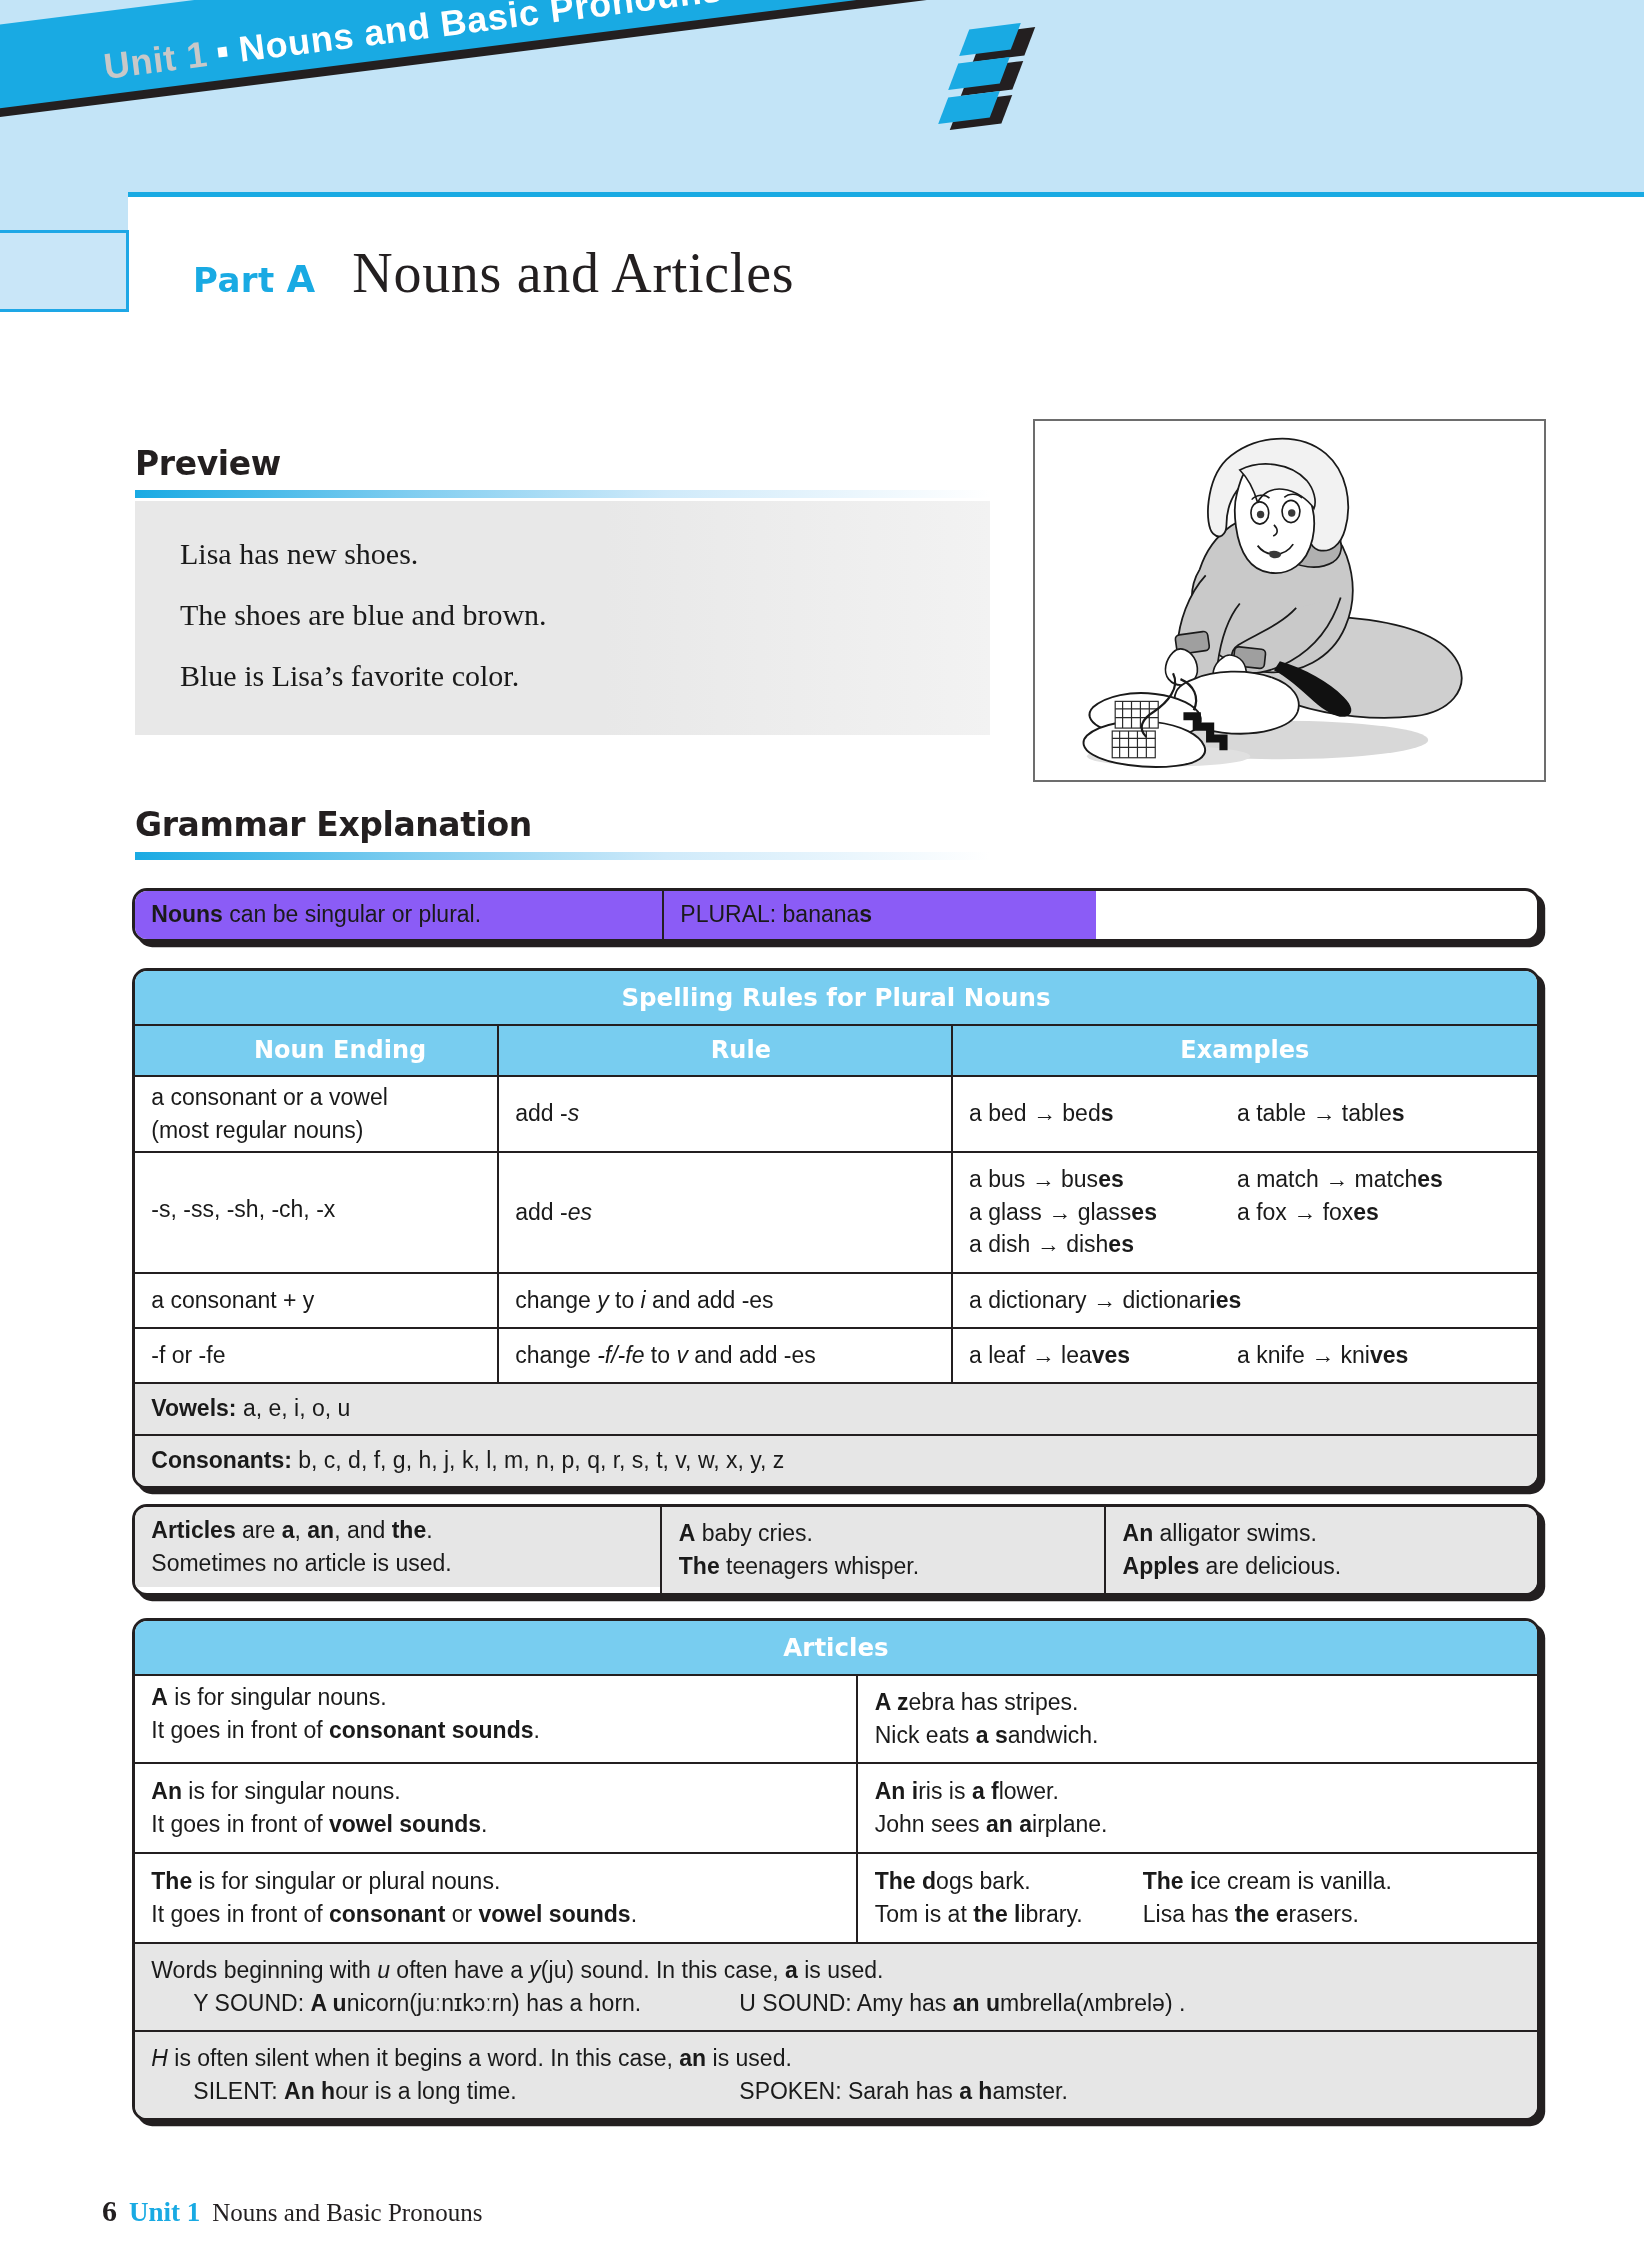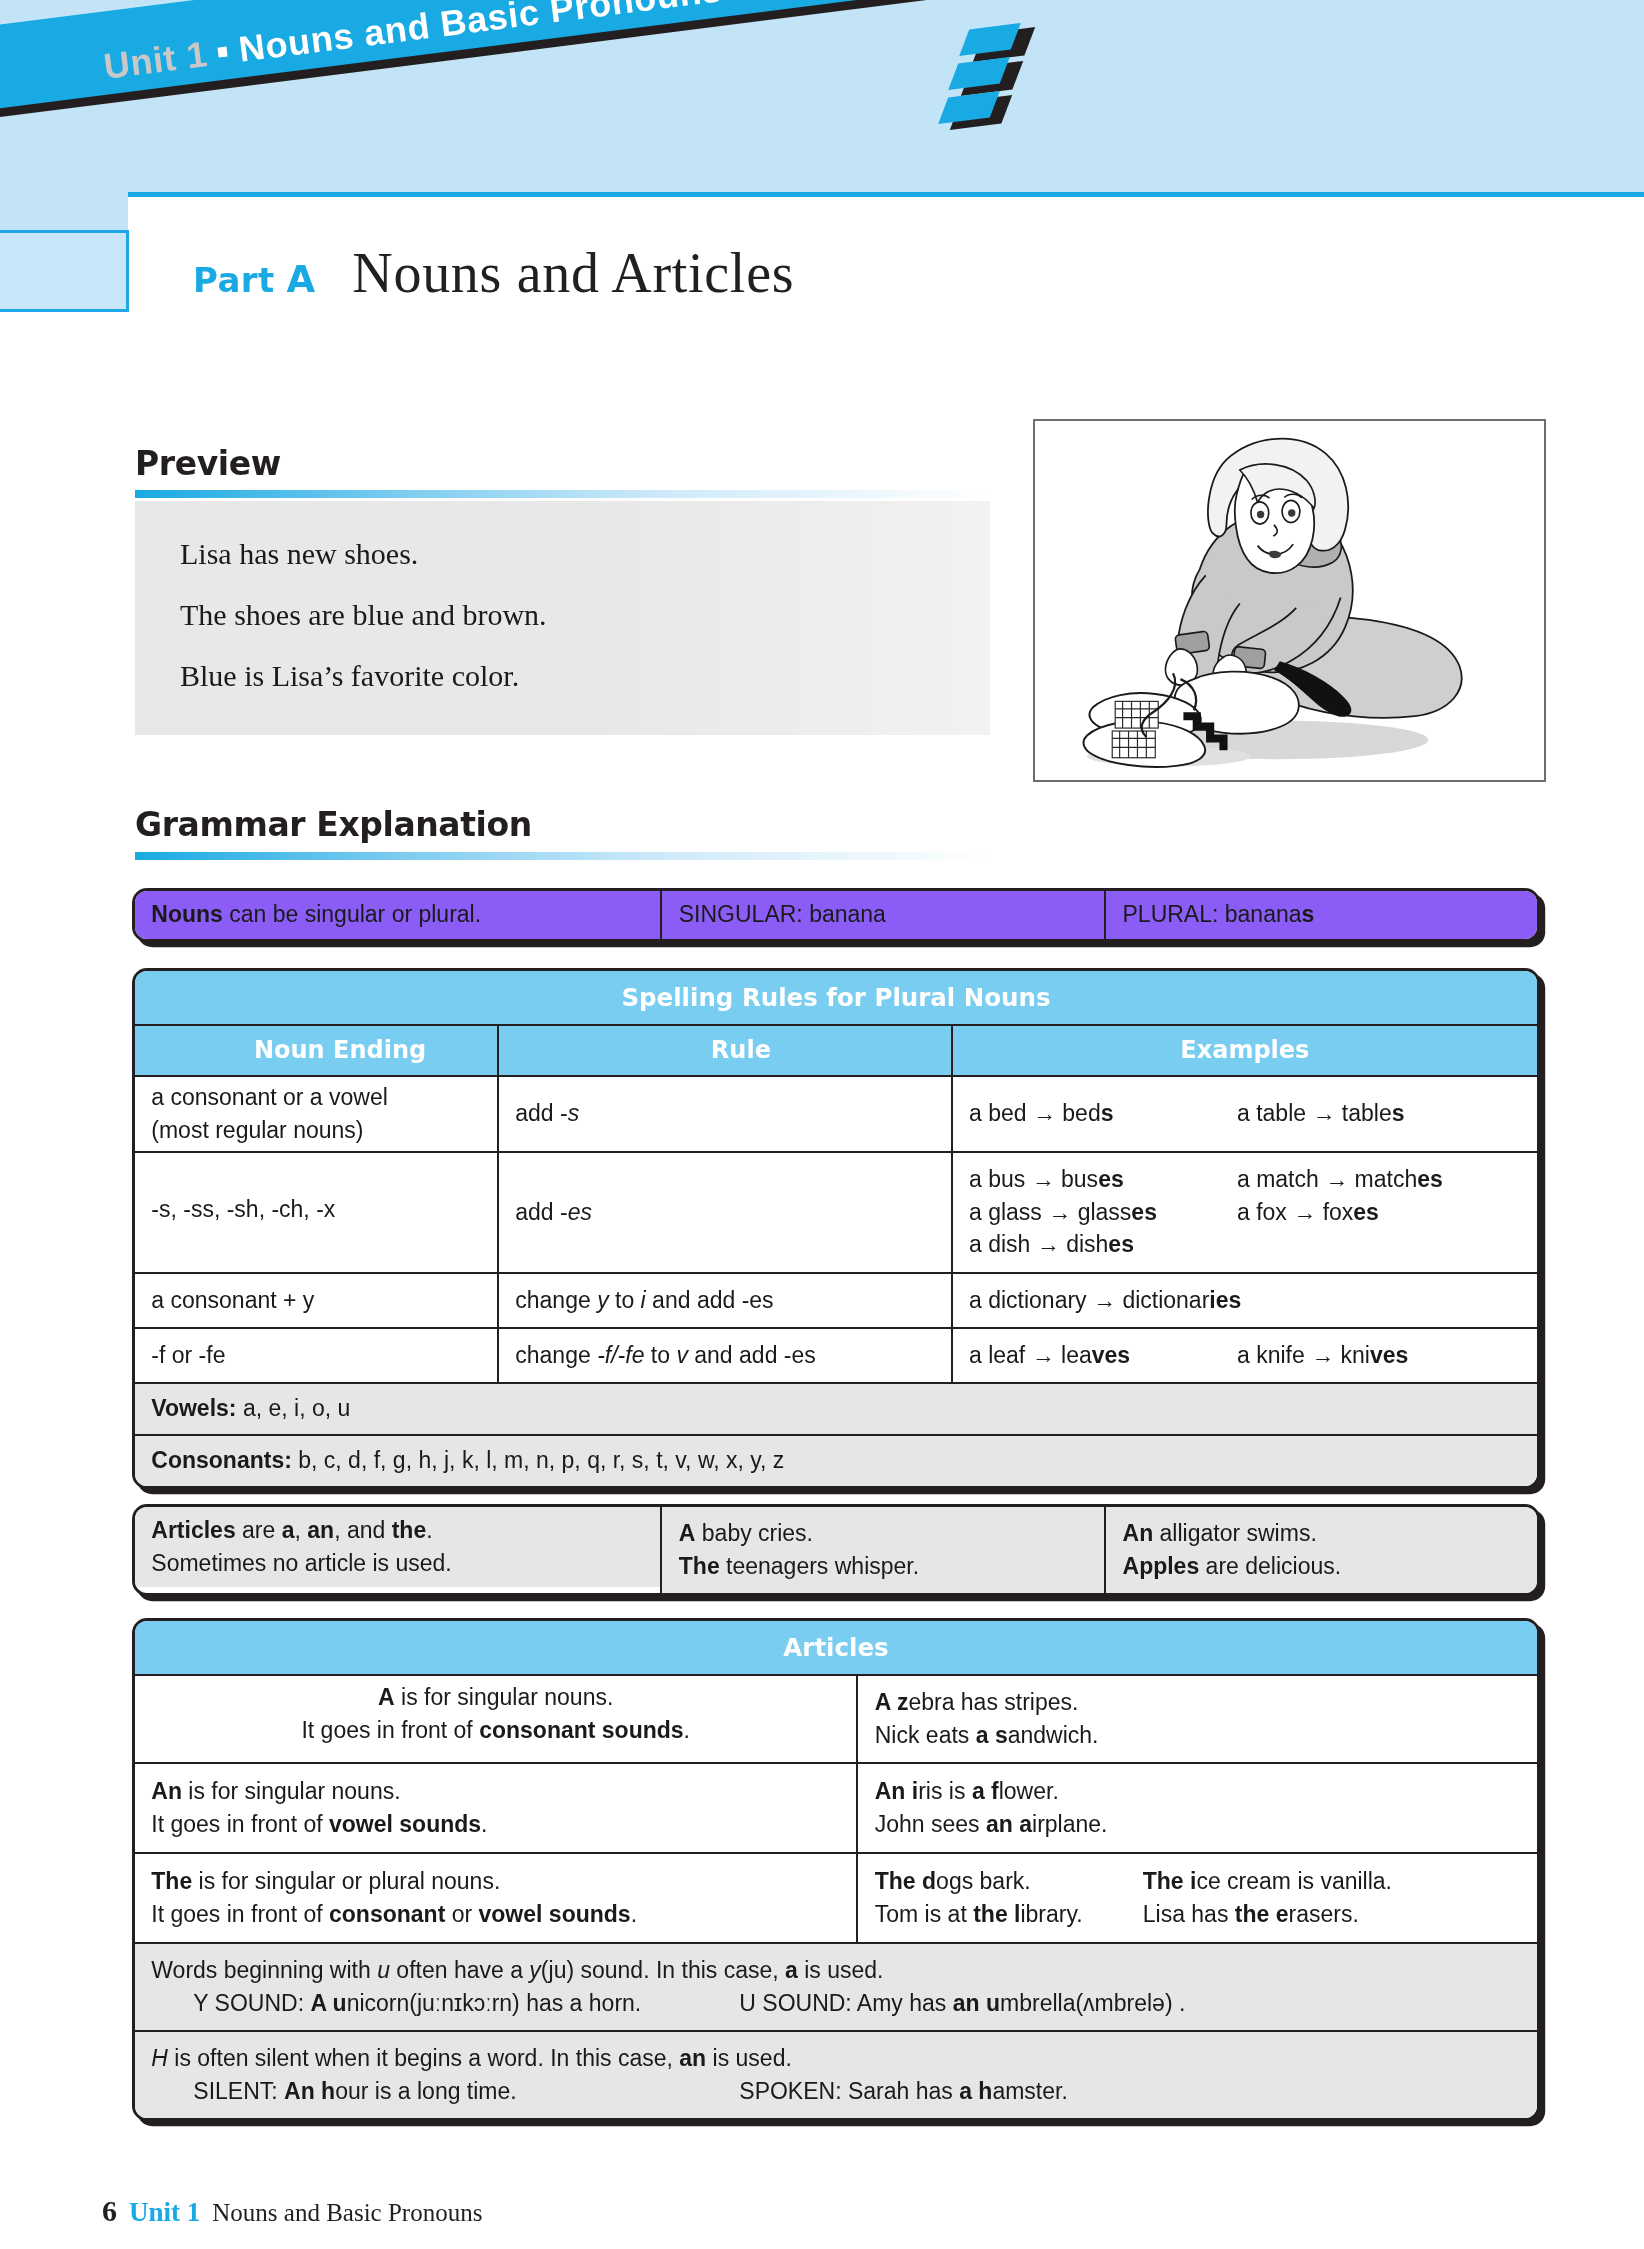--- a/index.html
+++ b/index.html
@@ -332,23 +332,20 @@
 </div>
 
 <div class="sect-h" style="left:135px; top:805px;">Grammar Explanation</div>
 <div class="grad-rule" style="left:135px; top:852px; width:855px;"></div>
 
 <div class="rbox" style="left:132px; top:888px; width:1408px;">
   <div class="rrow">
     <div class="rcell cell-light" style="width:527px;">
       <div><b>Nouns</b><span> can be singular or plural.</span></div>
     </div>
-    <div class="rcell cell-light" style="width:445px;">
-      <div>SINGULAR: banana</div>
-    </div>
     <div class="rcell cell-light" style="width:434px;">
       <div><span>PLURAL: banana</span><b>s</b></div>
     </div>
   </div>
 </div>
 
 <div class="rbox" style="left:132px; top:968px; width:1408px;">
   <div class="hdr-main">Spelling Rules for Plural Nouns</div>
 
   <div class="rrow" style="border-top:2.2px solid #231f20;">
@@ -442,21 +439,21 @@
       <div class="ex-line"><b>An</b><span> alligator swims.</span></div>
       <div class="ex-line"><b>Apples</b><span> are delicious.</span></div>
     </div>
   </div>
 </div>
 
 <div class="rbox" style="left:132px; top:1618px; width:1408px;">
   <div class="hdr-main">Articles</div>
 
   <div class="rrow" style="border-top:2.2px solid #231f20;">
-    <div class="rcell" style="width:723px; height:76px;align-items:center;">
+    <div class="rcell" style="width:723px; height:76px;">
       <div class="ex-line"><b>A</b><span> is for singular nouns.</span></div>
       <div class="ex-line"><span>It goes in front of </span><b>consonant sounds</b><span>.</span></div>
     </div>
     <div class="rcell" style="width:682px;">
       <div class="ex-line"><b>A z</b><span>ebra has stripes.</span></div>
       <div class="ex-line"><span>Nick eats </span><b>a s</b><span>andwich.</span></div>
     </div>
   </div>
 
   <div class="rrow">

